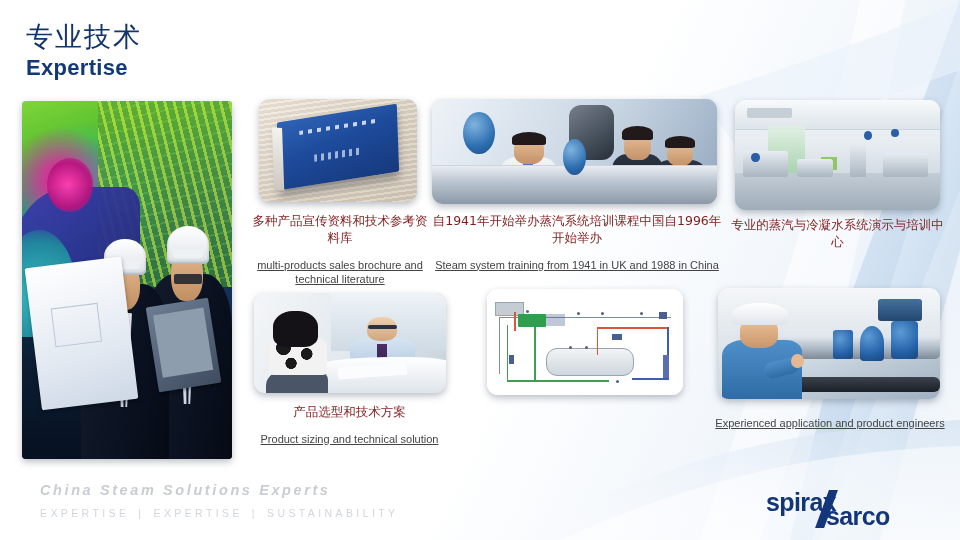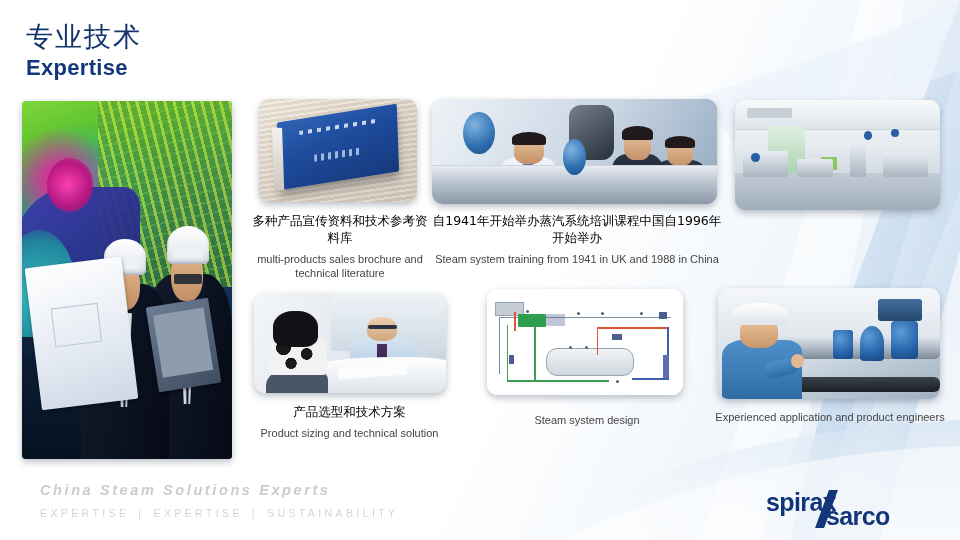--- a/index.html
+++ b/index.html
@@ -213,23 +213,23 @@
     background:linear-gradient(#eec49c,#c9966b);border-radius:44% 44% 38% 38%;}
   .en2-helm{position:absolute;left:12%;bottom:72%;width:70%;height:22%;
     background:linear-gradient(#ffffff,#dfe4ea);border-radius:50% 50% 10% 10%;}
   .en2-arm{position:absolute;left:52%;bottom:22%;width:44%;height:16%;
     background:linear-gradient(#4f8fc9,#2f6ca6);border-radius:8px;transform:rotate(-14deg);}
   .en2-hand{position:absolute;left:86%;bottom:30%;width:16%;height:14%;
     background:#e3b892;border-radius:50%;}
 
   
   .cap{position:absolute;text-align:center;z-index:5;}
-  .cap .cn{font-size:12.5px;color:#000000;line-height:1.35;
+  .cap .cn{font-size:12.5px;color:#7f1d1d;line-height:1.35;
     font-family:"DejaVu Sans","Liberation Sans",sans-serif;}
-  .cap .en{font-size:11px;color:#444;line-height:1.3;margin-top:5px;}
+  .cap .en{font-size:11px;color:#444;line-height:1.3;margin-top:11px;text-decoration:underline;}
 
   #cap-1{left:252px;top:213px;width:176px;}
   #cap-2{left:432px;top:213px;width:290px;}
   #cap-3{left:730px;top:217px;width:215px;}
   #cap-4{left:247px;top:404px;width:205px;}
   #cap-5{left:489px;top:408px;width:196px;}
   #cap-6{left:714px;top:405px;width:232px;}
 
   
   .footer-tag{position:absolute;left:40px;top:482px;z-index:6;}
@@ -439,27 +439,27 @@
 
   <div class="cap" id="cap-1">
     <div class="cn">多种产品宣传资料和技术参考资料库</div>
     <div class="en">multi-products sales brochure and technical literature</div>
   </div>
   <div class="cap" id="cap-2">
     <div class="cn">自1941年开始举办蒸汽系统培训课程中国自1996年开始举办</div>
     <div class="en">Steam system training from 1941 in UK and 1988  in China</div>
   </div>
   <div class="cap" id="cap-3">
+    <div class="cn">专业的蒸汽与冷凝水系统演示与培训中心</div>
   </div>
   <div class="cap" id="cap-4">
     <div class="cn">产品选型和技术方案</div>
     <div class="en">Product sizing and technical solution</div>
   </div>
   <div class="cap" id="cap-5">
-    <div class="en">Steam  system design</div>
   </div>
   <div class="cap" id="cap-6">
     <div class="en">Experienced application and product engineers</div>
   </div>
 
   <div class="footer-tag">
     <div class="tag1">China Steam Solutions Experts</div>
     <div class="tag2">
       <span>EXPERTISE</span>
       <span class="sep">|</span>

